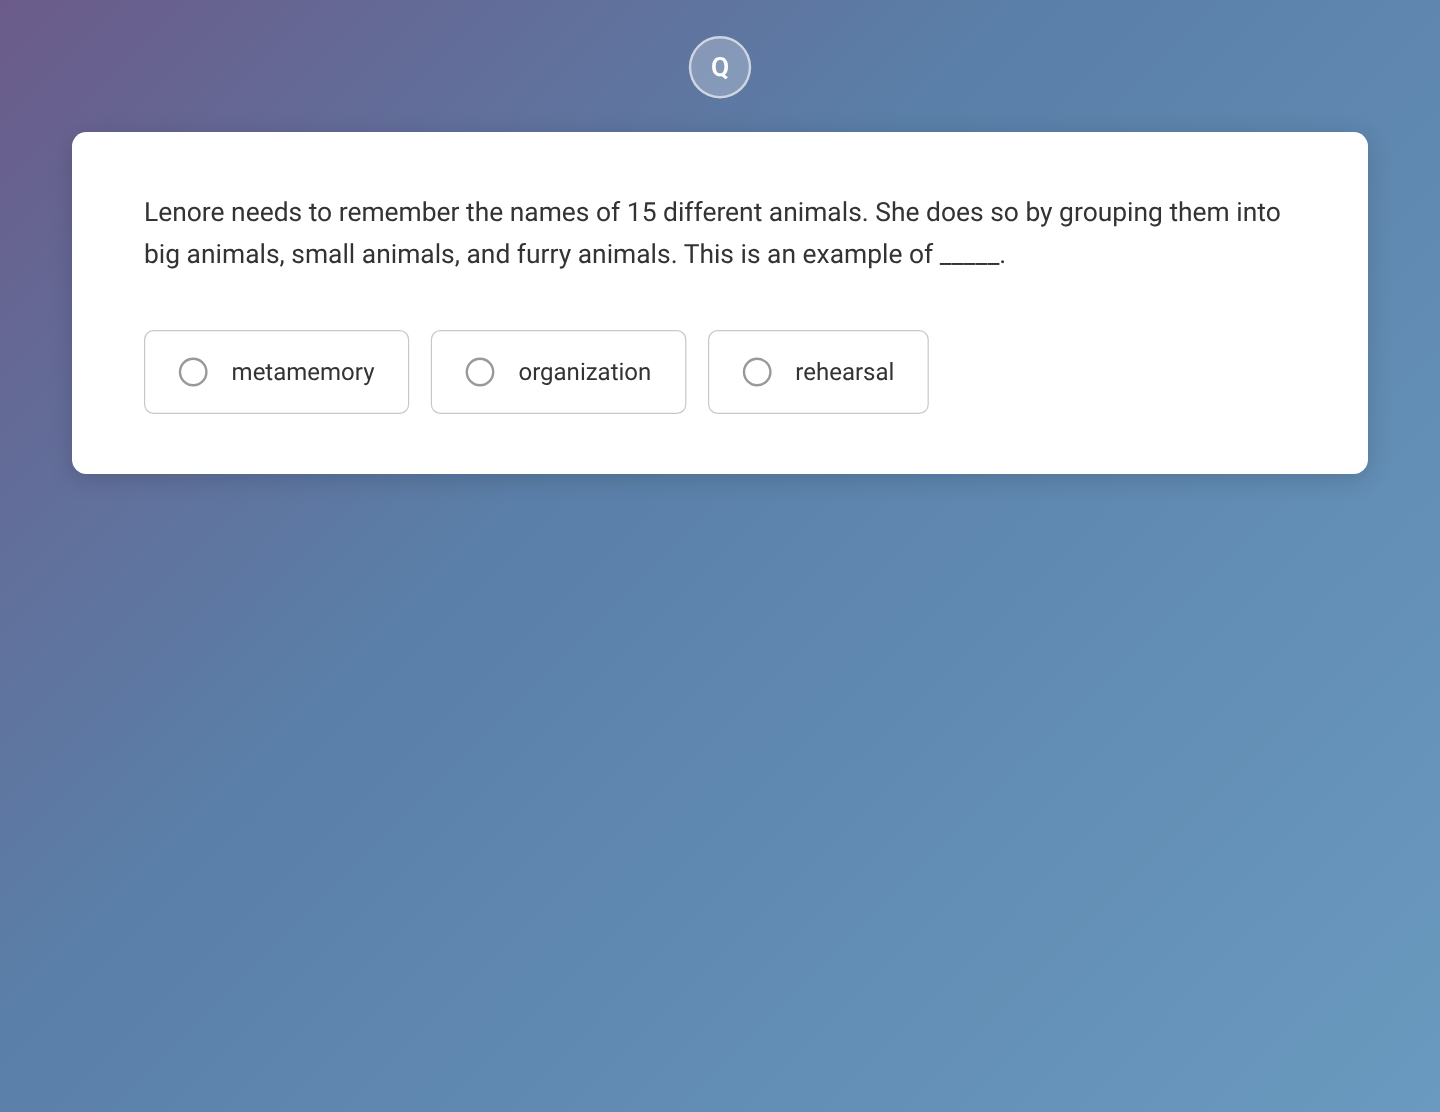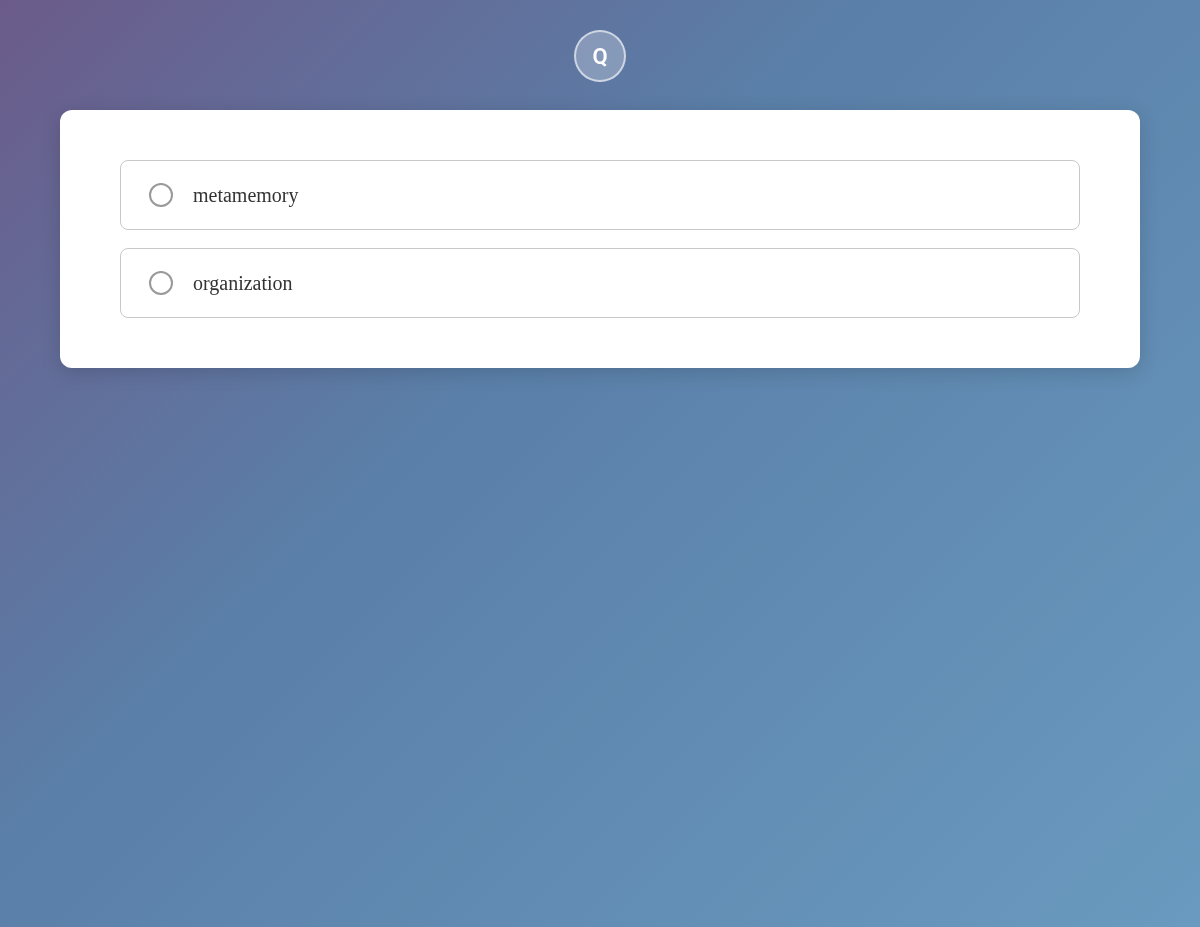--- a/index.html
+++ b/index.html
@@ -72,23 +72,22 @@
     .question-text {
       font-size: 22px;
       color: #333;
       line-height: 1.6;
       margin-bottom: 45px;
       font-weight: 400;
     }
 
     .answers {
       display: flex;
-      flex-direction: column;
+      flex-direction: row;
       gap: 18px;
-      font-family: Liberation Serif, serif;
     }
 
     .answer-option {
       border: 1.5px solid #c8c8c8;
       border-radius: 8px;
       padding: 22px 28px;
       display: flex;
       align-items: center;
       gap: 20px;
       cursor: pointer;
@@ -120,30 +119,35 @@
 <div class="background">
   <div class="header">
     <div class="question-counter">
       <div class="q-circle">
         <span>Q</span>
       </div>
     </div>
   </div>
 
   <div class="card">
+    <p class="question-text">Lenore needs to remember the names of 15 different animals. She does so by grouping them into big animals, small animals, and furry animals. This is an example of _____.</p>
 
     <div class="answers">
 
       <div class="answer-option">
         <div class="radio-circle"></div>
         <span class="answer-label">metamemory</span>
       </div>
 
       <div class="answer-option">
         <div class="radio-circle"></div>
         <span class="answer-label">organization</span>
       </div>
 
+      <div class="answer-option">
+        <div class="radio-circle"></div>
+        <span class="answer-label">rehearsal</span>
+      </div>
 
 
     </div>
   </div>
 </div>
 
 </body></html>

